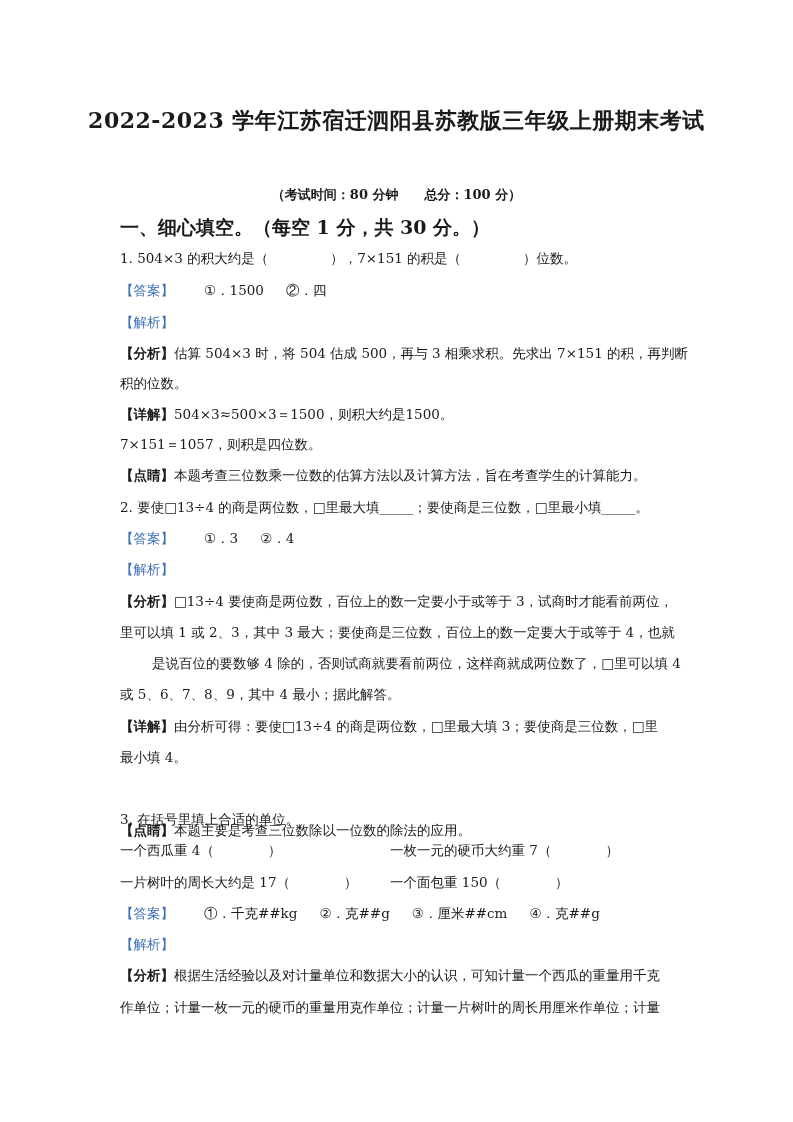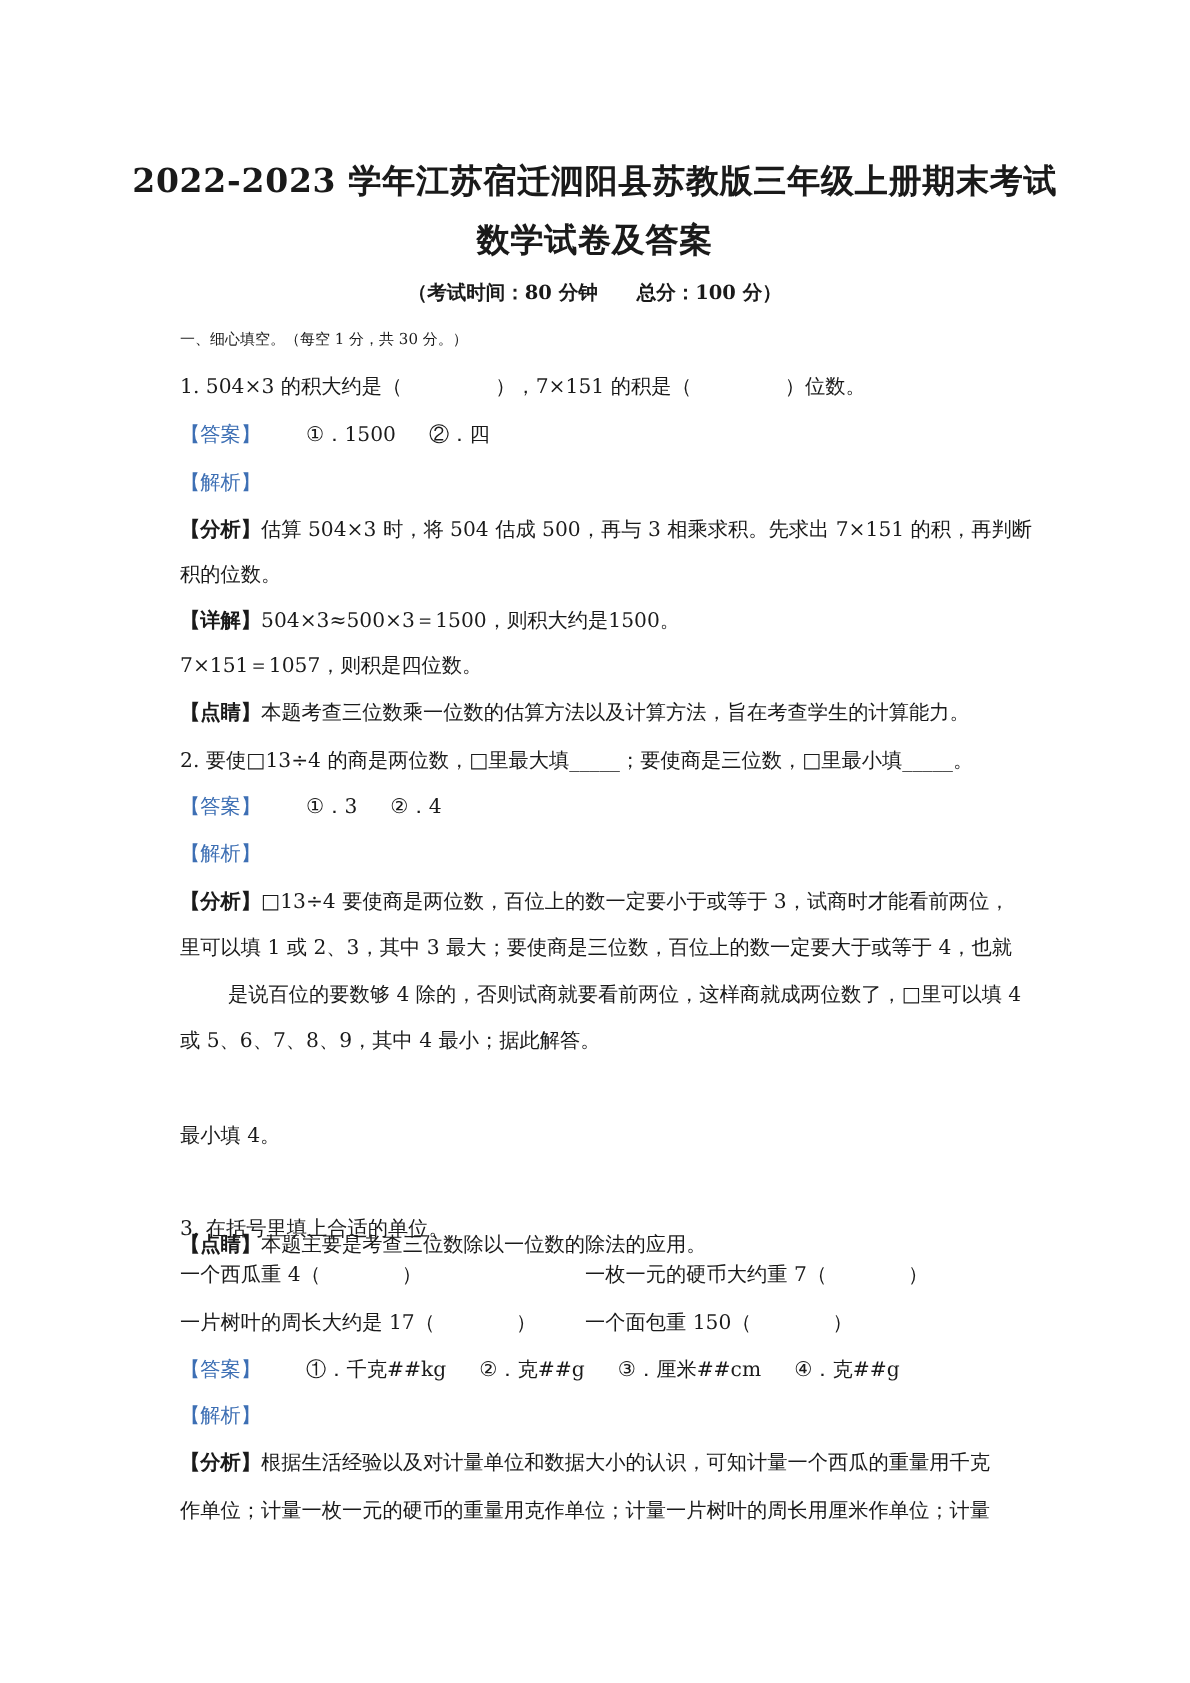--- a/index.html
+++ b/index.html
@@ -3,32 +3,31 @@
 <meta charset="utf-8">
 <style>
   html, body { margin: 0; padding: 0; background: #ffffff; }
   body { width: 793px; height: 1122px; position: relative; overflow: hidden;
          font-family: "DejaVu Serif", "Liberation Serif", serif; color: #1a1a1a; }
   .page { position: absolute; left: 0; top: 0; width: 712px; height: 1122px; }
   .title { position: absolute; left: 0; width: 793px; text-align: center;
            font-family: "DejaVu Serif", serif; font-weight: bold; font-size: 22px; letter-spacing: 0.5px; }
   .subtitle { position: absolute; left: 0; width: 793px; text-align: center; font-size: 13px; font-weight: bold; }
   .line { position: absolute; left: 120px; font-size: 13.5px; white-space: nowrap; line-height: 20px; }
-  .section { font-weight: normal; font-size: 10px; }
+  .section { font-weight: bold; font-size: 19px; }
   .tag { color: #3d6fb4; }
   .tagb { font-weight: bold; margin-top: 43px; }
   .gap { display: inline-block; }
 </style>
 </head>
 <body>
 
 <div class="page">
 
   <div class="title" style="top:106px;">2022-2023 学年江苏宿迁泗阳县苏教版三年级上册期末考试</div>
-  <div class="title" style="top:145px;">数学试卷及答案</div>
   <div class="subtitle" style="top:186px;">（考试时间：80 分钟　　总分：100 分）</div>
 
   <div class="line section" style="top:217px;">一、细心填空。（每空 1 分，共 30 分。）</div>
 
   <div class="line" style="top:248px;">
     <span>1.  504×3 的积大约是（</span><span class="gap" style="width:62px"></span><span>），7×151 的积是（</span><span class="gap" style="width:62px"></span><span>）位数。</span>
   </div>
   <div class="line" style="top:280px;">
     <span class="tag">【答案】</span><span class="gap" style="width:30px"></span><span>①．1500</span><span class="gap" style="width:22px"></span><span>②．四</span>
   </div>
@@ -41,20 +40,21 @@
 
   <div class="line" style="top:497px;">2.  要使□13÷4 的商是两位数，□里最大填_____；要使商是三位数，□里最小填_____。</div>
   <div class="line" style="top:528px;">
     <span class="tag">【答案】</span><span class="gap" style="width:30px"></span><span>①．3</span><span class="gap" style="width:22px"></span><span>②．4</span>
   </div>
   <div class="line tag" style="top:559px;">【解析】</div>
   <div class="line" style="top:591px;"><span class="tagb">【分析】</span><span>□13÷4 要使商是两位数，百位上的数一定要小于或等于 3，试商时才能看前两位，</span></div>
   <div class="line" style="top:622px;">里可以填 1 或 2、3，其中 3 最大；要使商是三位数，百位上的数一定要大于或等于 4，也就</div>
   <div class="line" style="top:653px;margin-left:32px;">是说百位的要数够 4 除的，否则试商就要看前两位，这样商就成两位数了，□里可以填 4</div>
   <div class="line" style="top:684px;">或 5、6、7、8、9，其中 4 最小；据此解答。</div>
+  <div class="line" style="top:716px;"><span class="tagb">【详解】</span><span>由分析可得：要使□13÷4 的商是两位数，□里最大填 3；要使商是三位数，□里</span></div>
   <div class="line" style="top:747px;">最小填 4。</div>
   <div class="line" style="top:820px;"><span class="tagb">【点睛】</span><span>本题主要是考查三位数除以一位数的除法的应用。</span></div>
 
   <div class="line" style="top:809px;">3.  在括号里填上合适的单位。</div>
   <div class="line" style="top:840px;">一个西瓜重 4（　　　　）</div>
   <div class="line" style="top:840px; left:390px;">一枚一元的硬币大约重 7（　　　　）</div>
   <div class="line" style="top:872px;">一片树叶的周长大约是 17（　　　　）</div>
   <div class="line" style="top:872px; left:390px;">一个面包重 150（　　　　）</div>
   <div class="line" style="top:903px;">
     <span class="tag">【答案】</span><span class="gap" style="width:30px"></span><span>①．千克##kg</span><span class="gap" style="width:22px"></span><span>②．克##g</span><span class="gap" style="width:22px"></span><span>③．厘米##cm</span><span class="gap" style="width:22px"></span><span>④．克##g</span>

